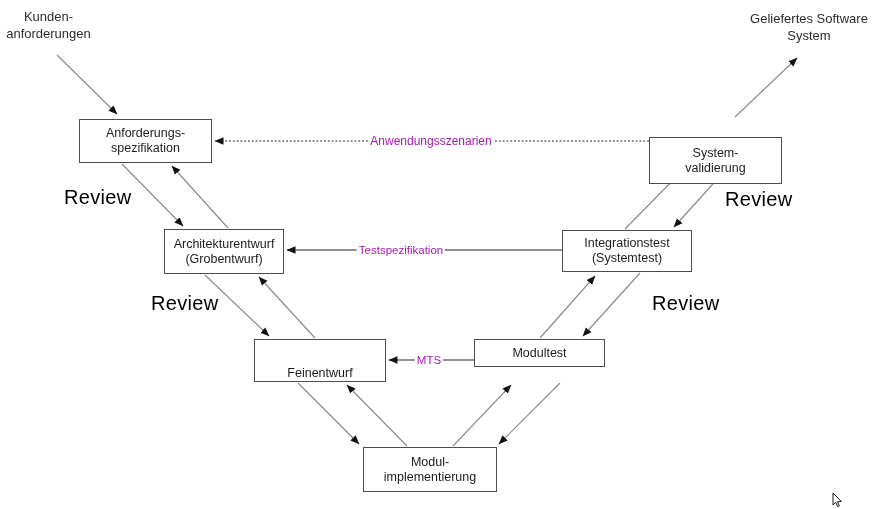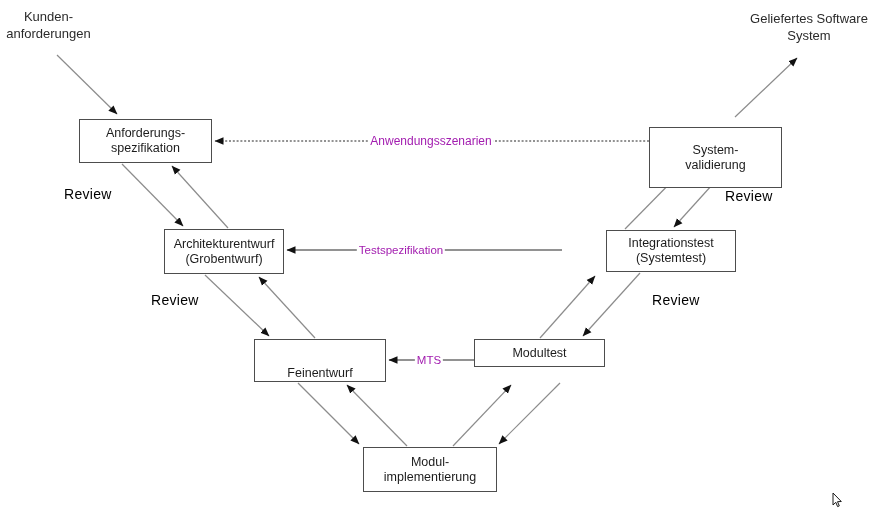--- a/index.html
+++ b/index.html
@@ -46,21 +46,21 @@
     position: absolute;
     transform: translate(-50%, -50%);
     background: #ffffff;
     padding: 0 2px;
     font-size: 11.5px;
     color: #a21caf;
     white-space: nowrap;
   }
   .review-label {
     position: absolute;
-    font-size: 14px;
+    font-size: 20px;
     color: #000000;
     letter-spacing: 0.3px;
     white-space: nowrap;
   }
 </style>
 </head>
 <body>
 
 <div id="stage">
 
@@ -103,31 +103,31 @@
   <div class="corner-label" style="left:730px; top:10px; width:158px;">
     <div>Geliefertes Software</div>
     <div>System</div>
   </div>
 
   <div class="vbox" style="left:79px; top:119px; width:133px; height:44px;text-align:center;">
     <div>Anforderungs-</div>
     <div>spezifikation</div>
   </div>
 
-  <div class="vbox" style="left:649px; top:127px; width:133px; height:61px;">
+  <div class="vbox" style="left:649px; top:137px; width:133px; height:47px;">
     <div>System-</div>
     <div>validierung</div>
   </div>
 
   <div class="vbox" style="left:164px; top:229px; width:120px; height:45px;">
     <div>Architekturentwurf</div>
     <div>(Grobentwurf)</div>
   </div>
 
-  <div class="vbox" style="left:562px; top:230px; width:130px; height:42px;margin-left:44px;">
+  <div class="vbox" style="left:562px; top:230px; width:130px; height:42px;">
     <div>Integrationstest</div>
     <div>(Systemtest)</div>
   </div>
 
   <div class="vbox" style="left:254px; top:339px; width:132px; height:43px;justify-content:flex-end;">
     <div>Feinentwurf</div>
   </div>
 
   <div class="vbox" style="left:474px; top:339px; width:131px; height:28px;">
     <div>Modultest</div>

